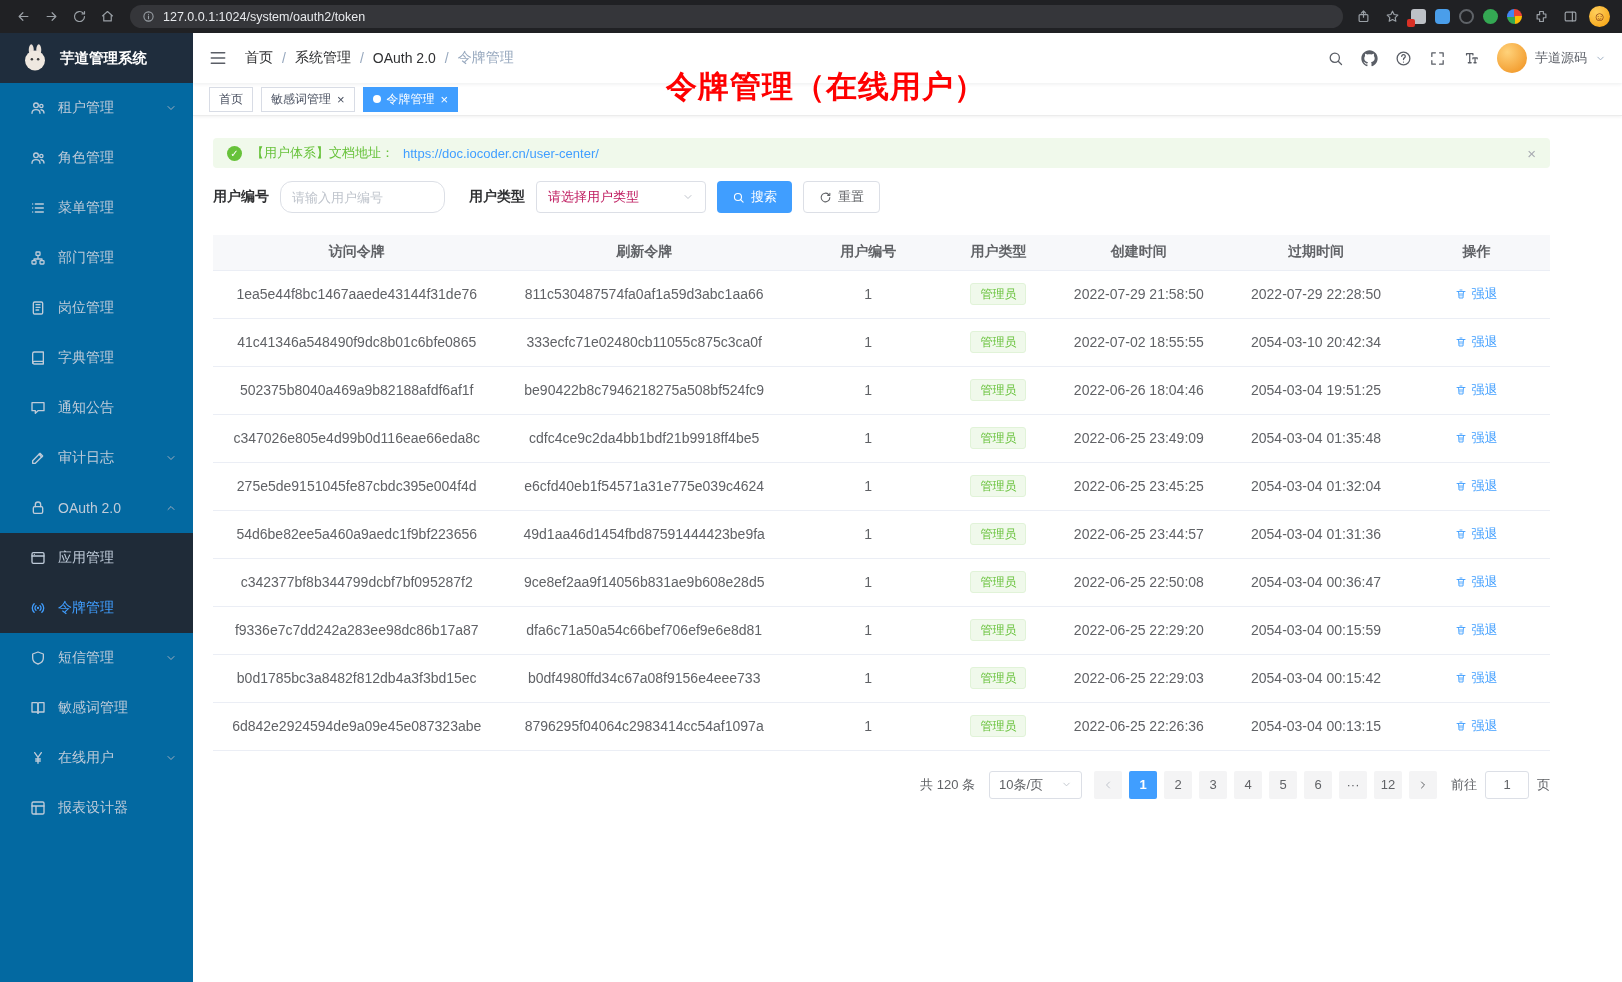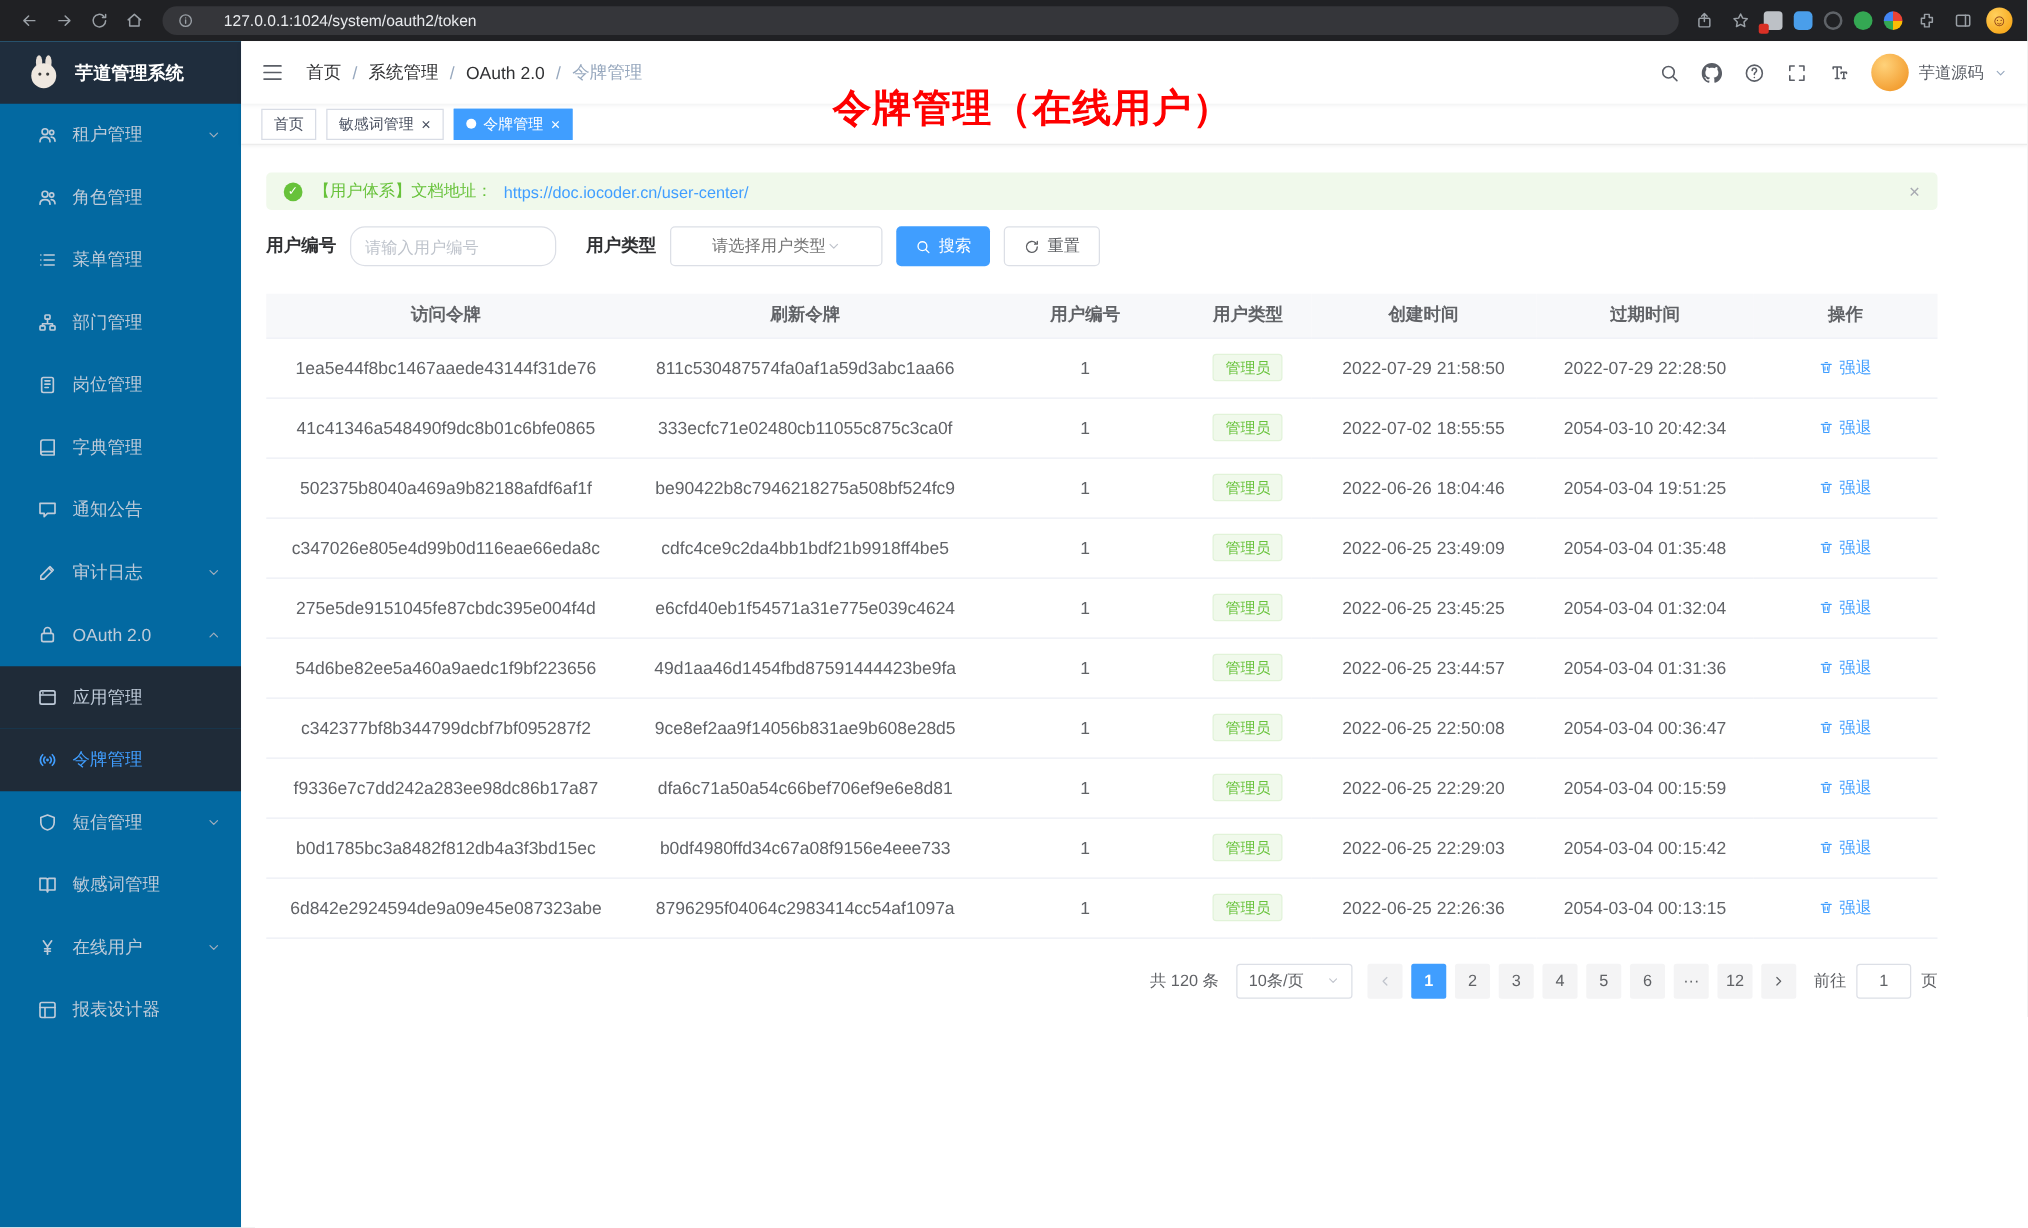--- a/index.html
+++ b/index.html
@@ -5,21 +5,21 @@
 *{box-sizing:border-box;margin:0;padding:0}
 html,body{background:#e5e5e5}
 .screen{width:1622px;height:982px;position:relative;overflow:hidden;background:#fff;
   font-family:"Liberation Sans","DejaVu Sans",sans-serif}
 .ico{fill:none;stroke:currentColor;stroke-width:2;stroke-linecap:round;stroke-linejoin:round;width:16px;height:16px;flex-shrink:0}
 
 
 .browser-bar{height:33px;background:#202124;display:flex;align-items:center;padding:0 10px;gap:2px}
 .bnav{width:26px;height:26px;display:flex;align-items:center;justify-content:center;color:#9aa0a6;cursor:pointer}
 .bnav .ico{width:15px;height:15px;stroke-width:1.9}
-.url-pill{flex:1;height:23px;margin:0 8px;background:#35363a;border-radius:12px;display:flex;align-items:center;padding:0 12px;gap:24px;color:#e8eaed;font-size:12.5px}
+.url-pill{flex:1;height:23px;margin:0 8px;background:#35363a;border-radius:12px;display:flex;align-items:center;padding:0 12px;gap:8px;color:#e8eaed;font-size:12.5px}
 .url-pill .ico{width:13px;height:13px;color:#9aa0a6}
 .btools{display:flex;align-items:center;gap:9px;padding-right:2px}
 .btools .bnav{width:20px;height:22px}
 .ext{width:15px;height:15px;border-radius:50%;position:relative;display:inline-block}
 .ext-1{background:#bdc1c6;border-radius:3px}
 .ext-badge{position:absolute;left:-4px;bottom:-3px;width:8px;height:8px;background:#d93025;border-radius:2px}
 .ext-2{background:#4a9eea;border-radius:4px}
 .ext-3{background:#202124;border:2px solid #5f6368}
 .ext-4{background:#34a853}
 .ext-5{background:conic-gradient(#ea4335 0 25%,#fbbc04 25% 50%,#34a853 50% 75%,#4285f4 75% 100%)}
@@ -64,21 +64,21 @@
 .alert-check{width:15px;height:15px;border-radius:50%;background:#67c23a;color:#fff;font-size:10px;display:flex;align-items:center;justify-content:center;flex-shrink:0}
 .alert-text{color:#67c23a}
 .alert-link{color:#409eff;cursor:pointer}
 .alert-close{margin-left:auto;color:#a8abb2;font-size:15px;cursor:pointer}
 
 .filter{display:flex;align-items:center;margin-top:13px}
 .f-group{display:flex;align-items:center;gap:11px;margin-right:24px}
 .f-label{font-size:14px;font-weight:bold;color:#303133;white-space:nowrap}
 .f-input{width:165px;height:32px;border:1px solid #dcdfe6;border-radius:12px;padding:0 11px;font-size:13px;color:#7f1d1d;outline:none;font-family:inherit}
 .f-input::placeholder{color:#bfc4cc}
-.f-select{width:170px;height:32px;border:1px solid #dcdfe6;border-radius:4px;display:flex;align-items:center;justify-content:center;padding:0 11px;font-size:13px;color:#737373;cursor:pointer;background:#fff}
+.f-select{width:170px;height:32px;border:1px solid #dcdfe6;border-radius:4px;display:flex;align-items:center;justify-content:space-between;padding:0 11px;font-size:13px;color:#be185d;cursor:pointer;background:#fff}
 .f-select .chev{width:12px;height:12px;color:#c0c4cc}
 .btn{height:32px;border:none;border-radius:4px;display:inline-flex;align-items:center;gap:6px;padding:0 15px;font-size:13px;cursor:pointer;font-family:inherit;margin-left:11px}
 .btn .ico{width:13px;height:13px}
 .btn-primary{background:#409eff;color:#fff}
 .btn-plain{background:#fff;border:1px solid #dcdfe6;color:#606266}
 
 .table-wrap{margin-top:22px}
 table{width:100%;border-collapse:collapse;table-layout:fixed}
 th{height:35px;background:#f7f8fa;color:#606266;font-size:14px;font-weight:bold;border-bottom:1px solid #ebeef5;text-align:center;padding:0 4px}
 td{height:48px;color:#606266;font-size:14px;border-bottom:1px solid #ebeef5;text-align:center;padding:0 4px;white-space:nowrap;overflow:hidden}

